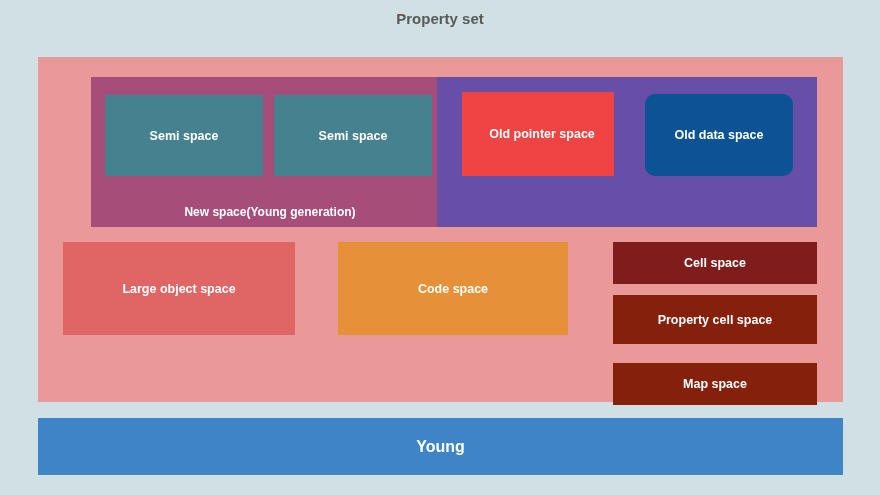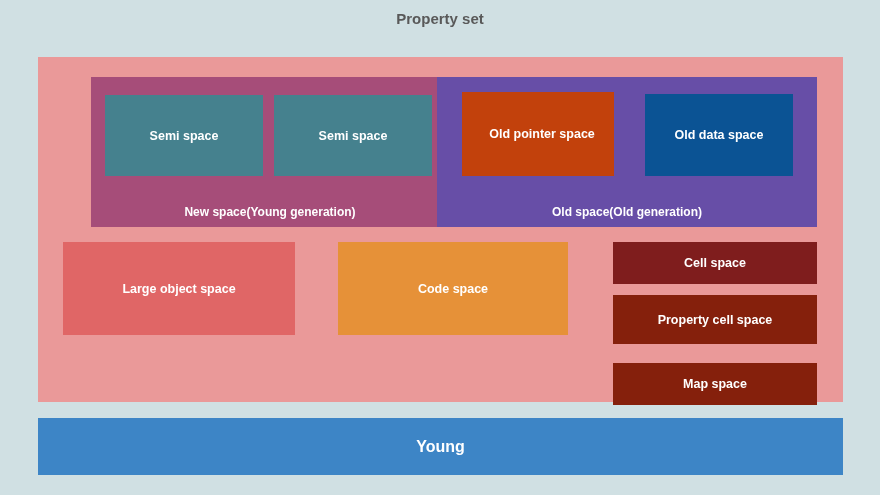--- a/index.html
+++ b/index.html
@@ -47,21 +47,21 @@
     font-size: 12px;
     font-weight: bold;
   }
   
   .heap        { left: 38px;  top: 57px;  width: 805px; height: 345px; }
   .new-space   { left: 25px;  top: 20px;  width: 358px; height: 150px; margin-left: 28px; }
   .old-space   { left: 399px; top: 20px;  width: 380px; height: 150px; }
   .semi-1      { left: 14px;  top: 18px;  width: 158px; height: 81px; }
   .semi-2      { left: 183px; top: 18px;  width: 158px; height: 81px; }
   .old-pointer { left: 25px;  top: 15px;  width: 152px; height: 84px; }
-  .old-data    { left: 208px; top: 17px;  width: 148px; height: 82px; }
+  .old-data    { left: 208px; top: 17px;  width: 148px; height: 82px; border-radius: 10px; }
   .large-obj   { left: 25px;  top: 185px; width: 232px; height: 93px; }
   .code-space  { left: 300px; top: 185px; width: 230px; height: 93px; }
   .cell-space  { left: 575px; top: 185px; width: 204px; height: 42px; }
   .prop-cell   { left: 575px; top: 238px; width: 204px; height: 49px; }
   .map-space   { left: 575px; top: 306px; width: 204px; height: 42px; }
   .heap-label  { bottom: 6px; }
   
   .stack {
     left: 38px; top: 418px; width: 805px; height: 57px;
     display: flex; align-items: center; justify-content: center;
@@ -81,27 +81,26 @@
       <div class="box semi-1" style="background-color: rgb(69, 129, 142);">
         <span>Semi space</span>
       </div>
       <div class="box semi-2" style="background-color: rgb(69, 129, 142);">
         <span>Semi space</span>
       </div>
       <div class="container-label">New space(Young generation)</div>
     </div>
 
     <div class="region old-space" style="background-color: rgb(103, 78, 167);">
-      <div class="box old-pointer" style="background-color: #c2410c; padding-left: 8px;">
+      <div class="box old-pointer" style="background-color: #ef4444; padding-left: 8px;">
         <span>Old pointer space</span>
       </div>
       <div class="box old-data" style="background-color: rgb(11, 83, 148);">
         <span>Old data space</span>
       </div>
-      <div class="container-label">Old space(Old generation)</div>
     </div>
 
     <div class="box large-obj" style="background-color: rgb(224, 102, 102);">
       <span>Large object space</span>
     </div>
 
     <div class="box code-space" style="background-color: rgb(230, 145, 56);">
       <span>Code space</span>
     </div>
 

